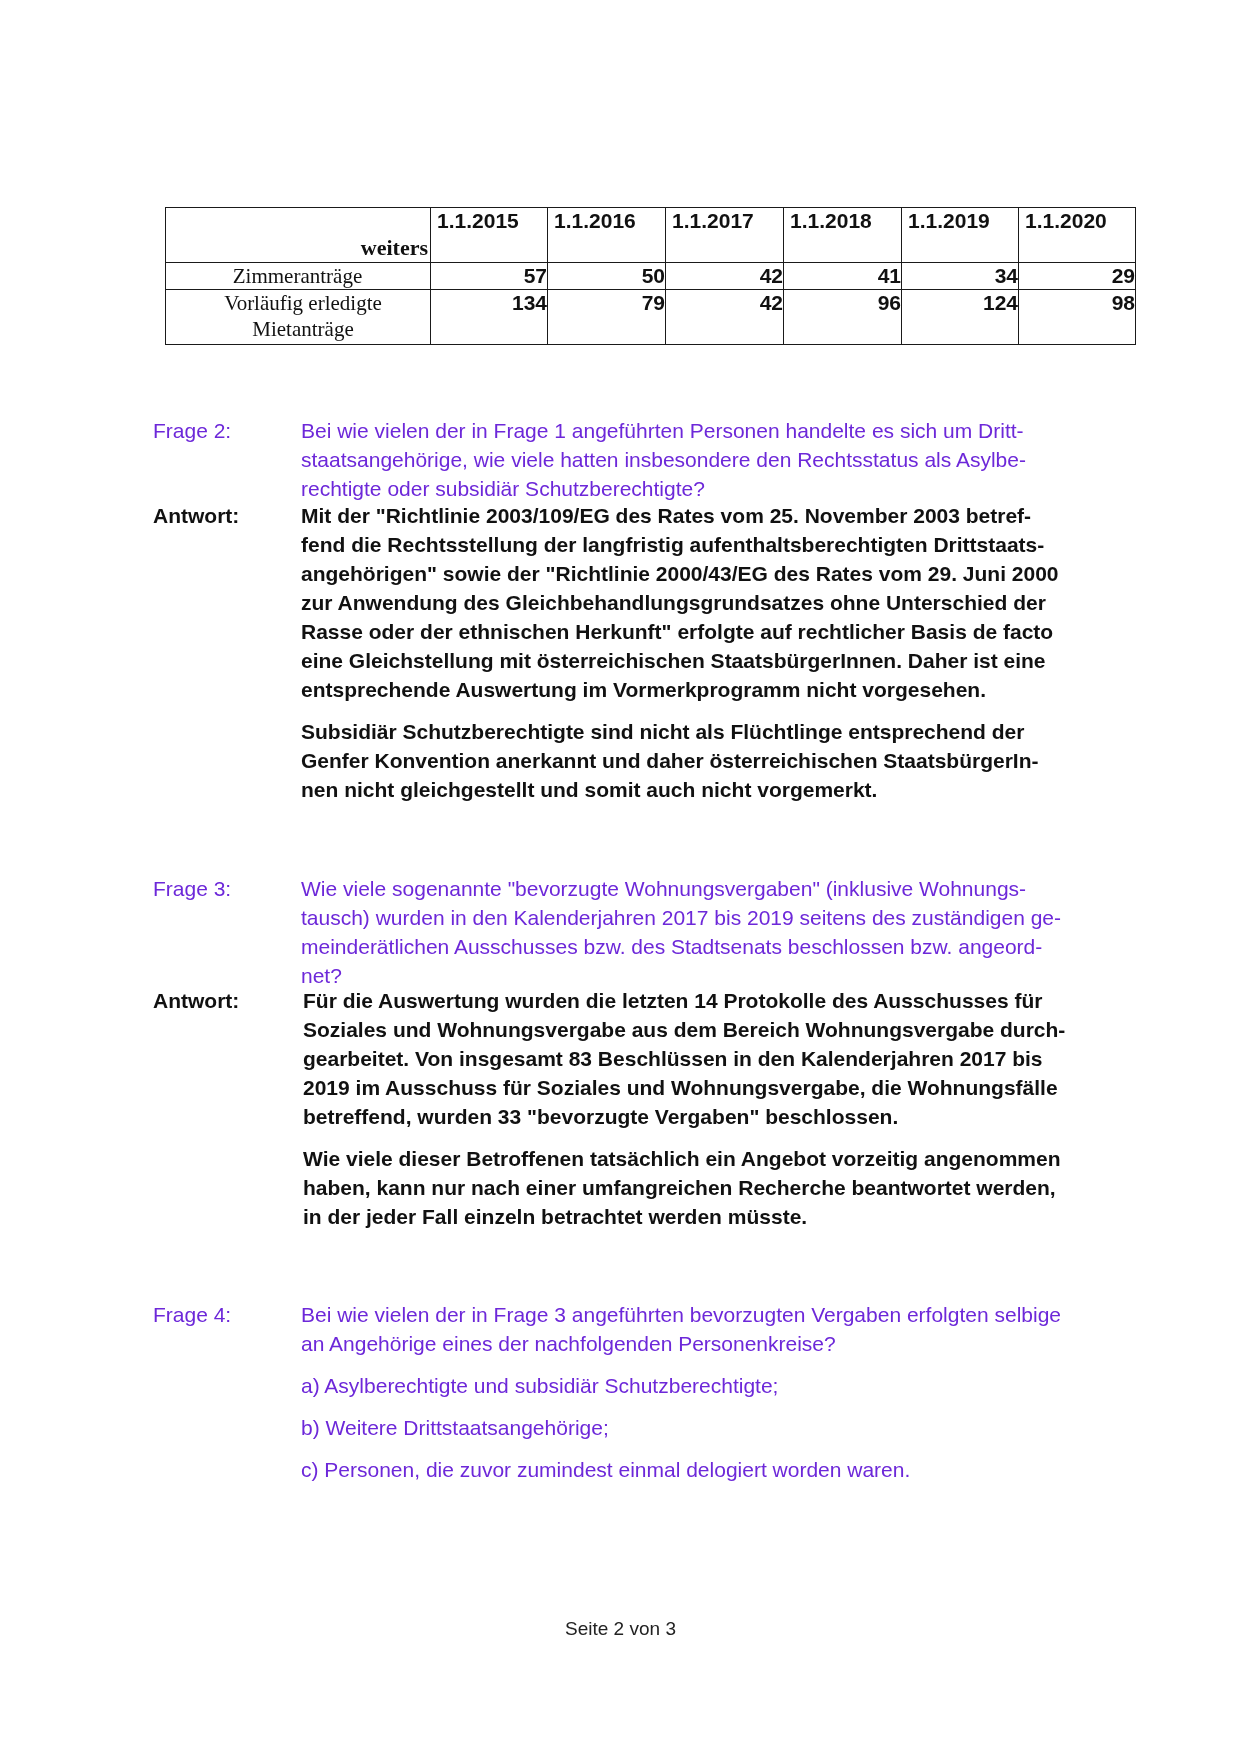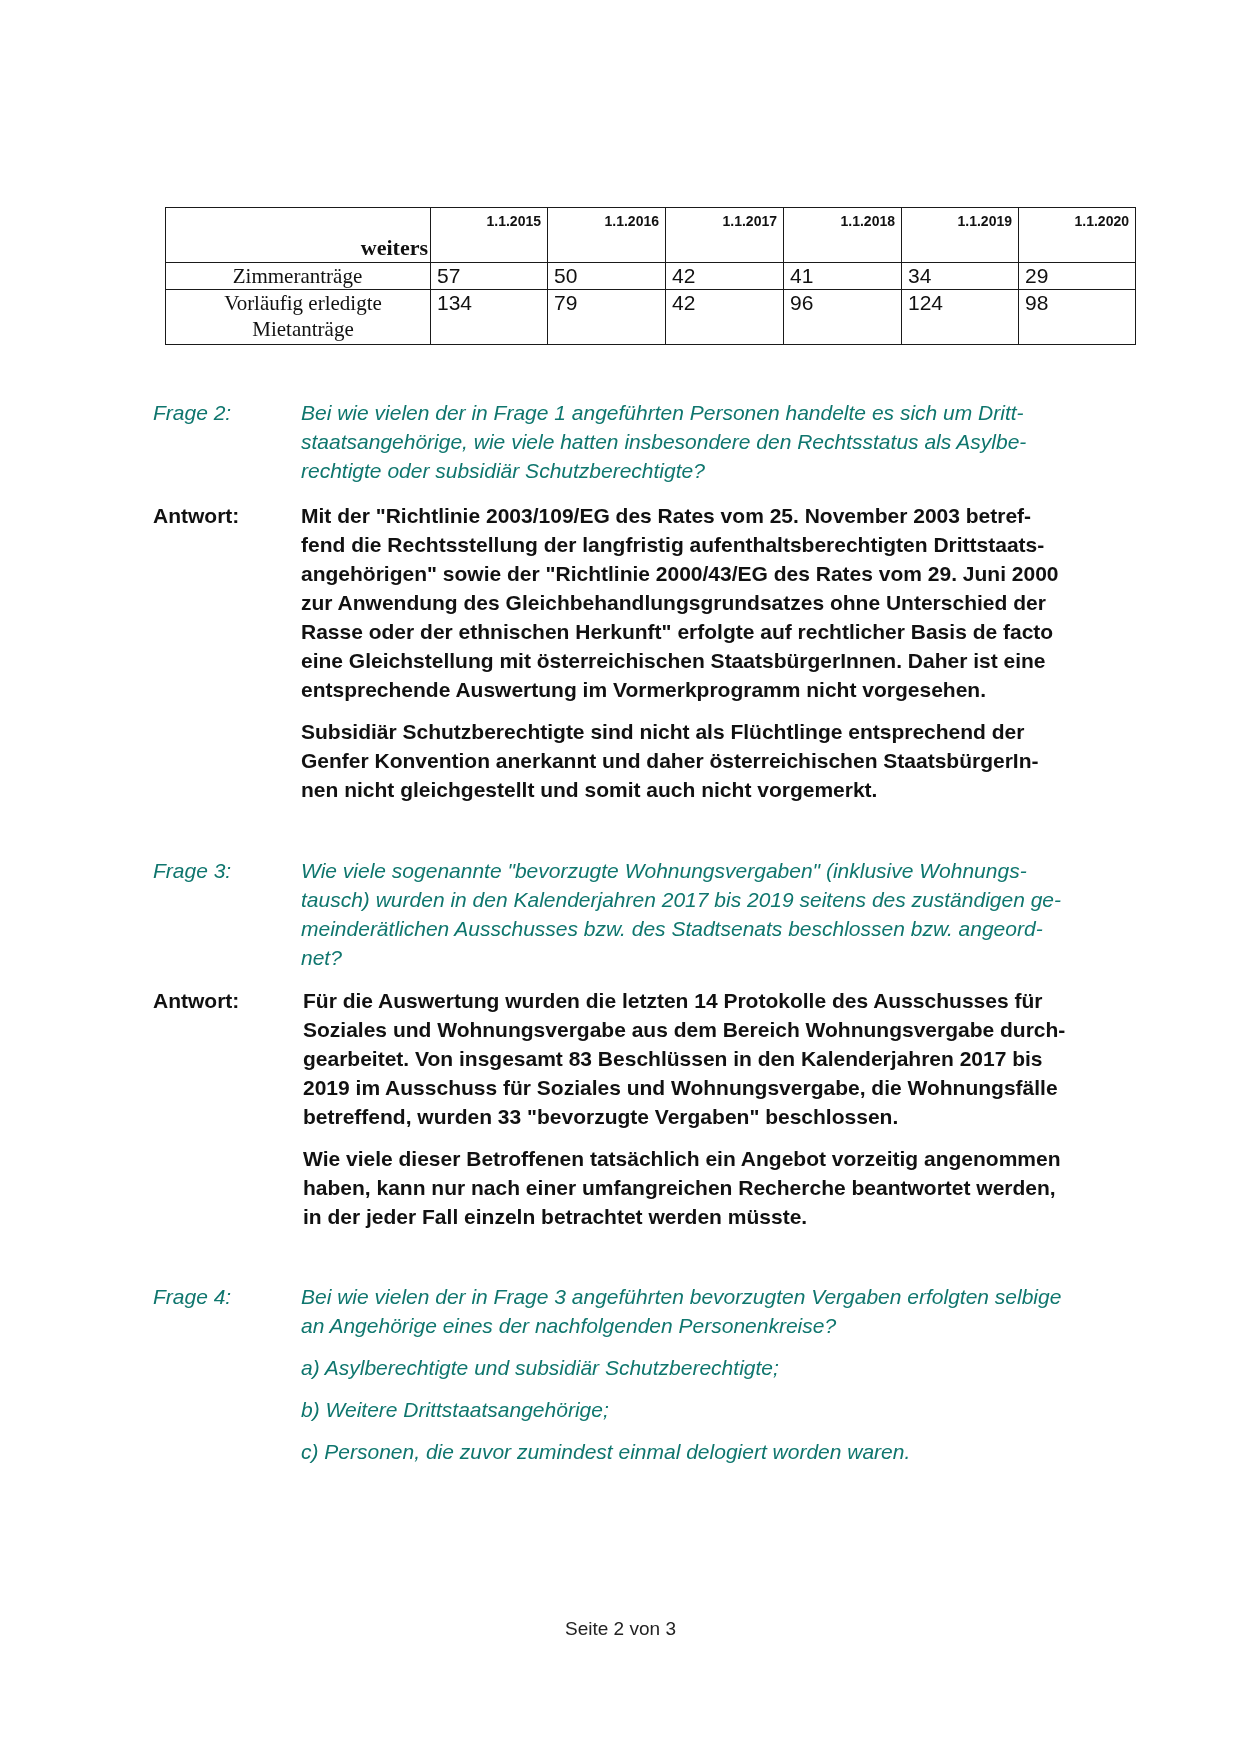--- a/index.html
+++ b/index.html
@@ -8,50 +8,50 @@
 
     table.stats {
       position: absolute; left: 165px; top: 207px;
       border-collapse: collapse; table-layout: fixed;
       width: 970px;
     }
     table.stats td, table.stats th {
       border: 1.5px solid #1a1a1a; padding: 0 6px; vertical-align: top;
     }
     table.stats th.year {
-      font-family: "Liberation Sans", sans-serif; font-weight: bold; font-size: 14px;
-      text-align: right; height: 54px; padding-top: 0px; line-height: 26px;
+      font-family: "Liberation Sans", sans-serif; font-weight: bold; font-size: 21px;
+      text-align: left; height: 54px; padding-top: 0px; line-height: 26px;
     }
     table.stats th.corner {
       font-family: "Liberation Serif", serif; font-weight: bold; font-size: 22px;
       text-align: right; vertical-align: bottom; padding: 0 2px 2px 1px; line-height: 24px;
     }
     table.stats td.label {
       font-family: "Liberation Serif", serif; font-size: 21px; line-height: 26px;
       padding: 0 2px 0 1px;
       text-align: center;
     }
     table.stats td.label.indent { padding-left: 12px; }
     table.stats td.num {
-      font-family: "Liberation Sans", sans-serif; font-size: 21px; 
-      line-height: 26px; padding-right: 0;
+      font-family: "Liberation Sans", sans-serif; font-size: 21px; text-align: right;
+      line-height: 26px; padding-right: 0; font-weight: bold;
     }
     table.stats tr.r1 td { height: 26px; }
     table.stats tr.r2 td { height: 54px; }
 
     .qa { position: absolute; left: 153px; width: 980px; }
     .qa .tag {
       position: absolute; left: 0; top: 0;
       font-family: "Liberation Sans", sans-serif; font-size: 21px; line-height: 29px;
     }
     .qa .body {
       position: absolute; left: 148px; width: 960px;
       font-family: "Liberation Sans", sans-serif; font-size: 21px; line-height: 29px;
     }
-    .qa.frage .tag, .qa.frage .body { font-style: italic; color: #0f766e; }
+    .qa.frage .tag, .qa.frage .body { color: #6d28d9; margin-top: 18px; }
     .qa.antwort .tag { font-weight: bold; }
     .qa.antwort .body { font-weight: bold; }
     .line { display: block; white-space: nowrap; }
     .para { margin: 0; }
     .para + .para { margin-top: 13px; }
 
     .footer {
       position: absolute; left: 0; width: 1241px; top: 1618px; text-align: center;
       font-family: "Liberation Sans", sans-serif; font-size: 19px; color: #222;
     }

